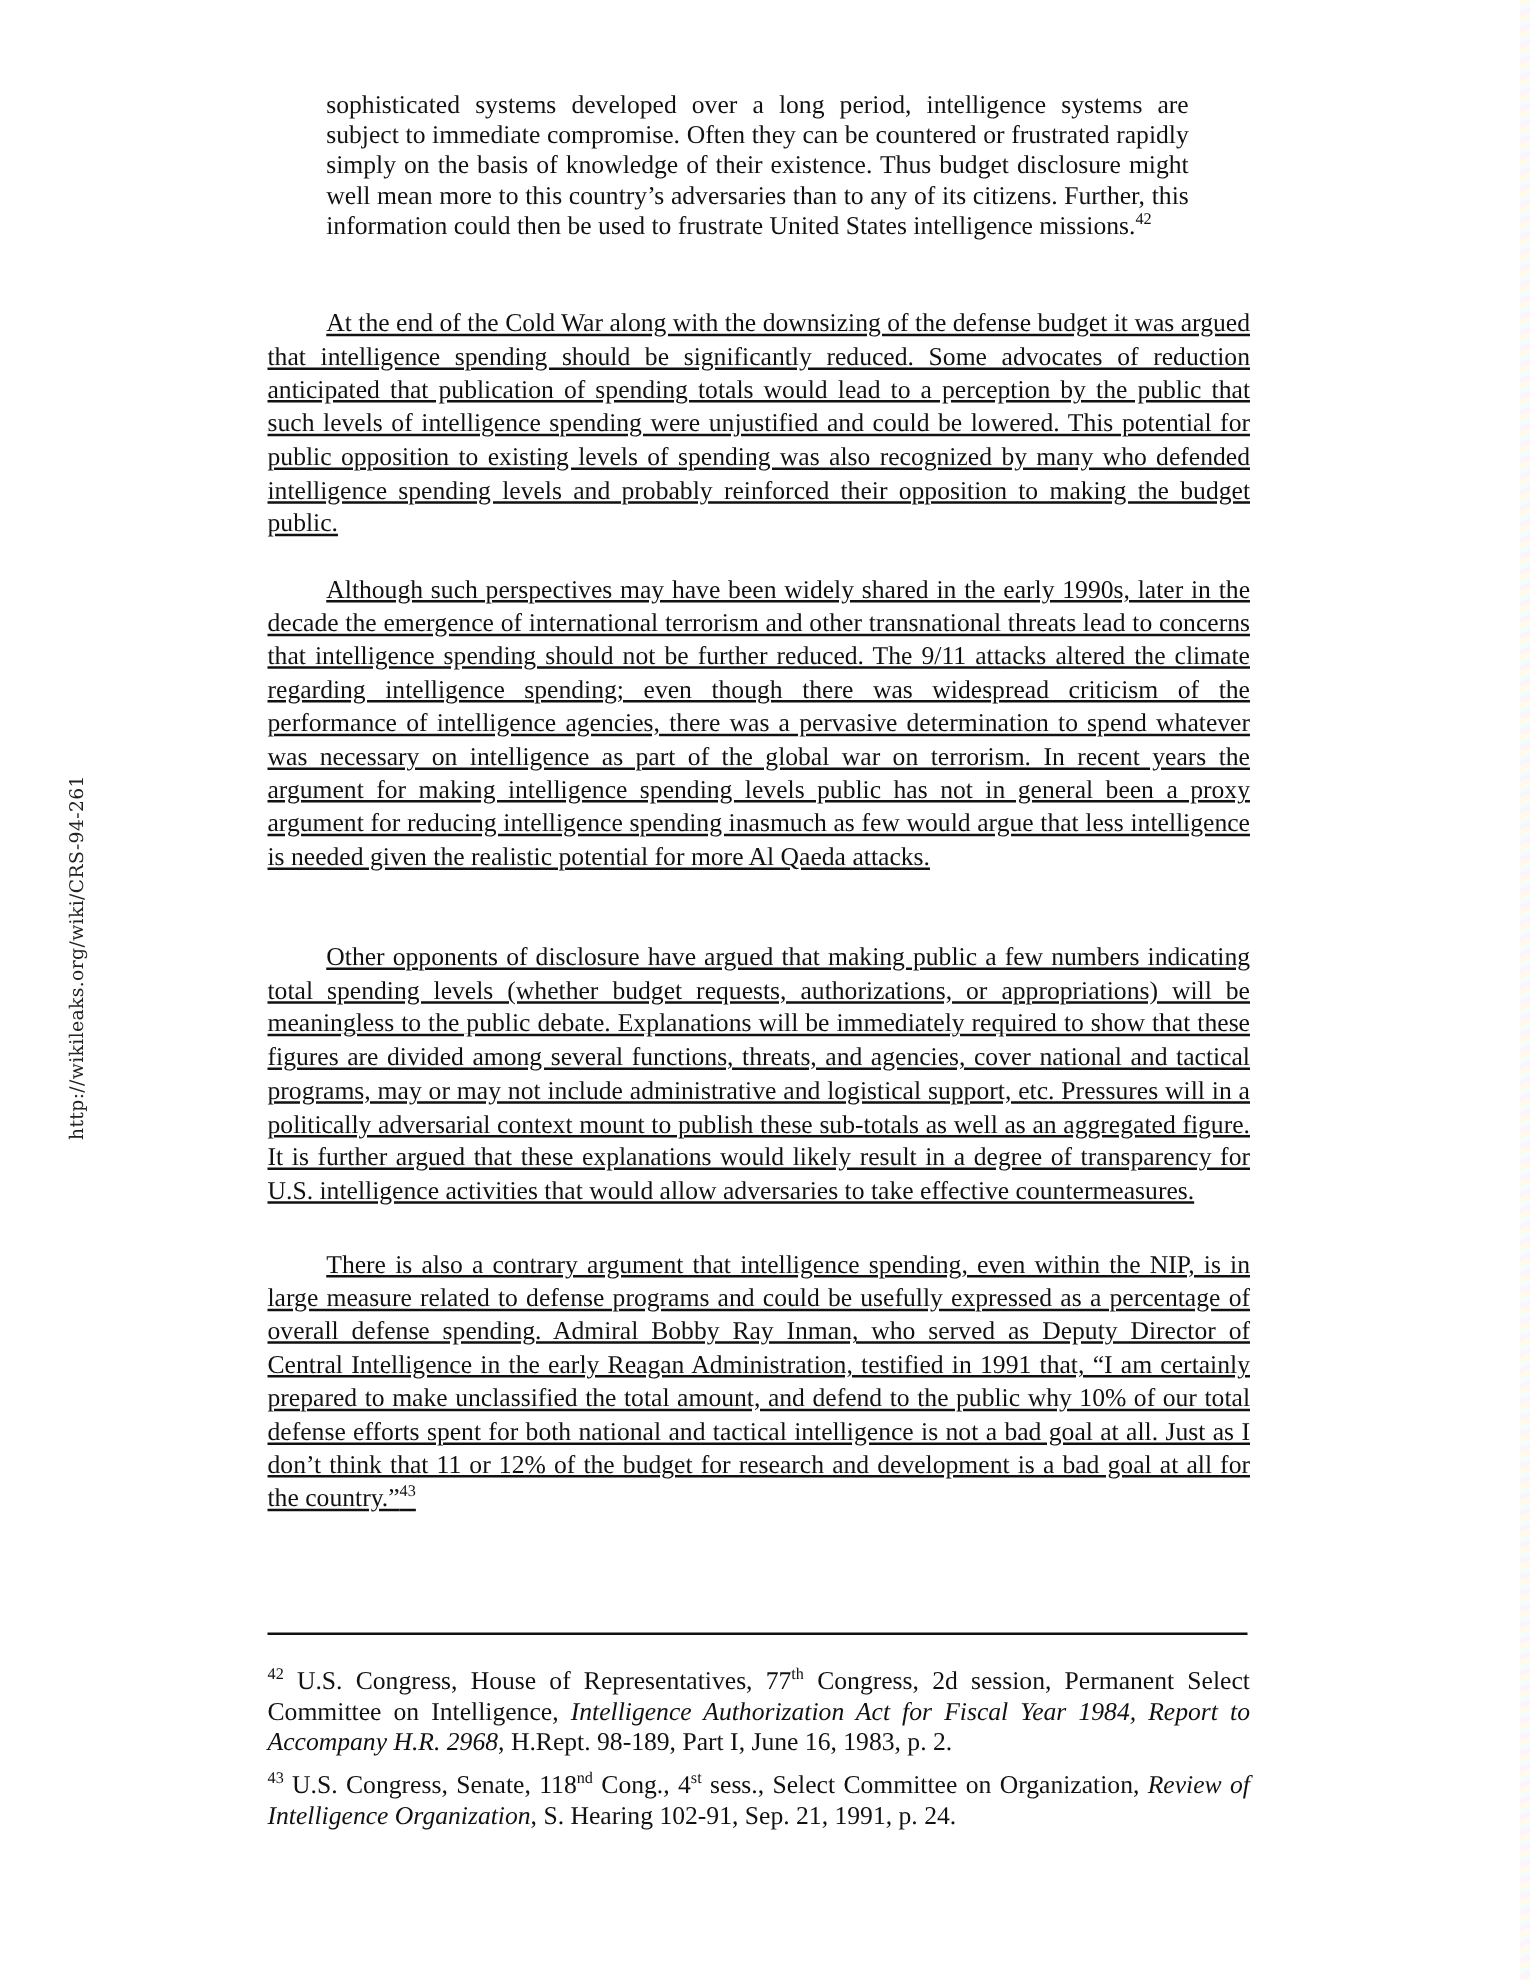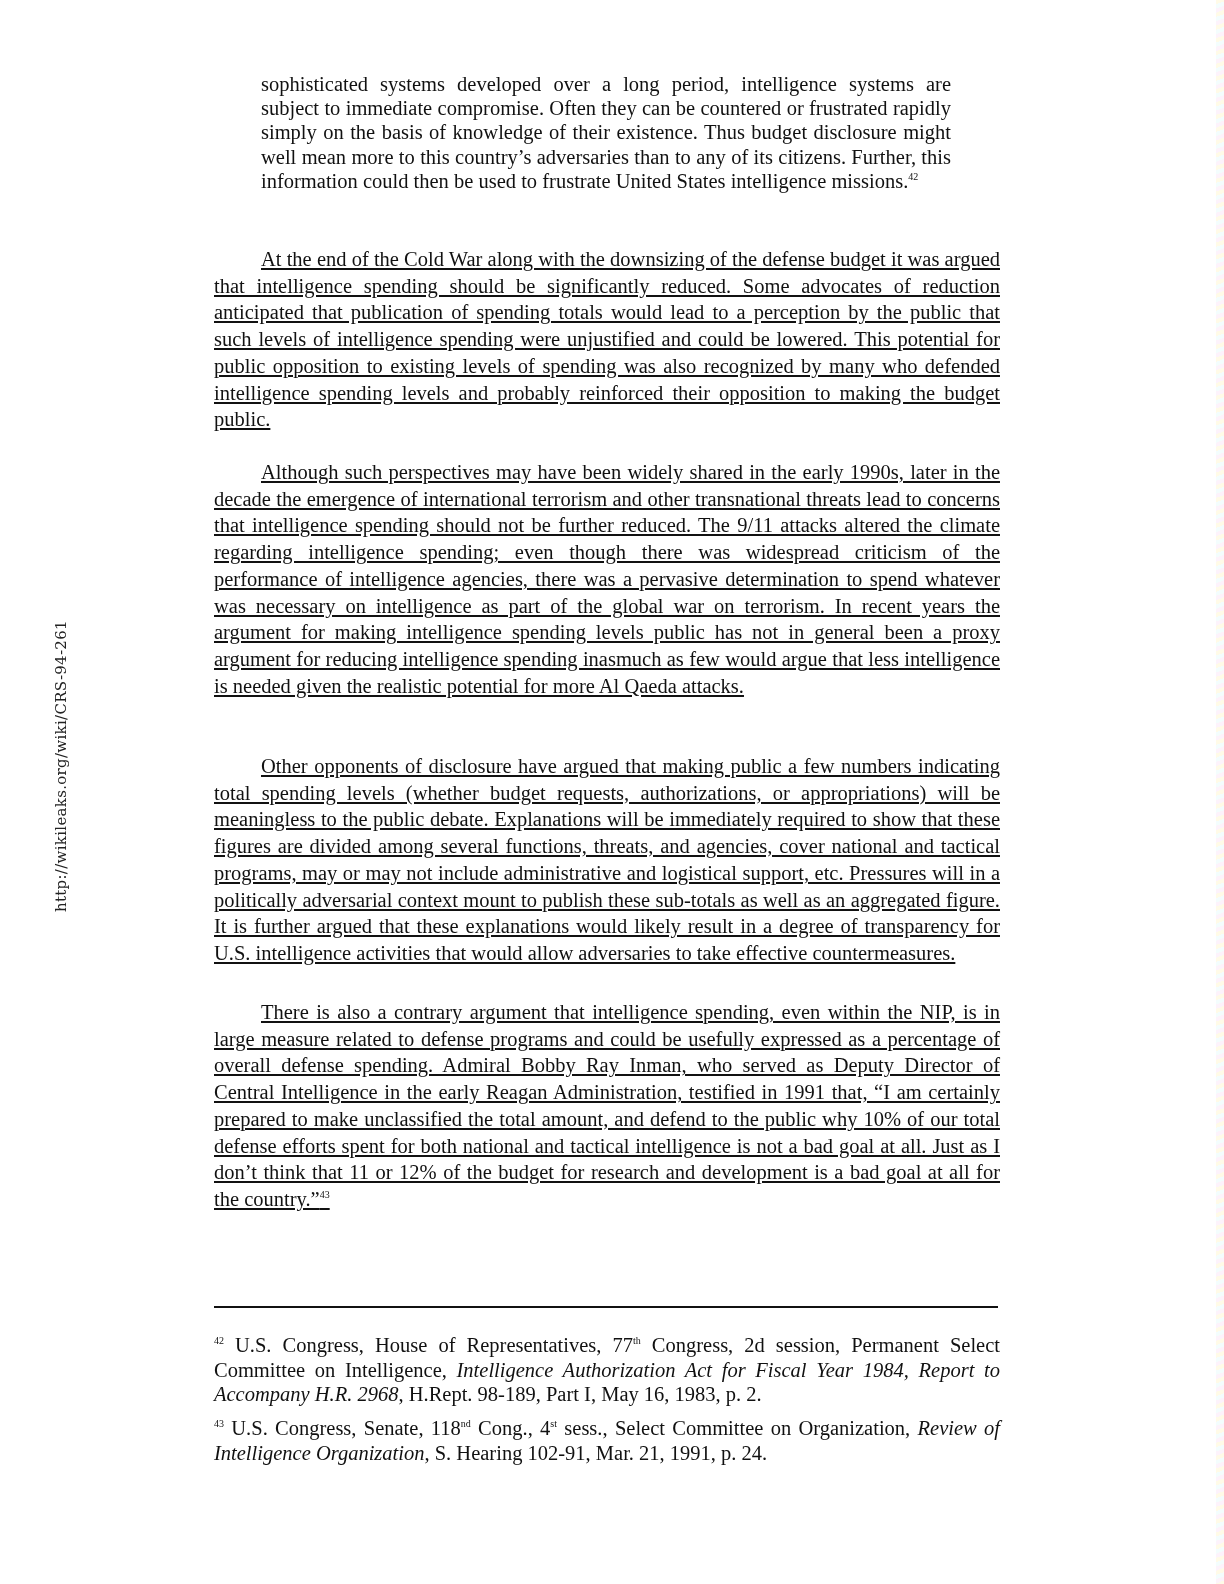--- a/index.html
+++ b/index.html
@@ -21,21 +21,21 @@
     }
     .blockquote {
       position: absolute; left: 261px; top: 72px; width: 690px;
       font-size: 20.5px; line-height: 24.2px; text-align: justify;
     }
     .body-text {
       position: absolute; left: 214px; width: 786px;
       font-size: 20.5px; line-height: 26.7px; text-align: justify; text-decoration: underline;
     }
     .body-text p { margin: 0; text-indent: 47px; }
-    sup { font-size: 10px; line-height: 0; vertical-align: 8px; }
+    sup { font-size: 13px; line-height: 0; vertical-align: 8px; }
     .p1 { top: 246px; }
     .p2 { top: 459px; }
     .p3 { top: 753px; }
     .p4 { top: 999px; }
     .fn-rule {
       position: absolute; left: 214px; top: 1306px; width: 784px; height: 0;
       border-top: 2px solid #111;
     }
     .footnotes {
       position: absolute; left: 214px; top: 1333px; width: 786px;
@@ -67,15 +67,15 @@
   <p>Other opponents of disclosure have argued that making public a few numbers indicating total spending levels (whether budget requests, authorizations, or appropriations) will be meaningless to the public debate.  Explanations will be immediately required to show that these figures are divided among several functions, threats, and agencies, cover national and tactical programs, may or may not include administrative and logistical support, etc.  Pressures will in a politically adversarial context mount to publish these sub-totals as well as an aggregated figure.  It is further argued that these explanations would likely result in a degree of transparency for U.S. intelligence activities that would allow adversaries to take effective countermeasures.</p>
 </div>
 
 <div class="body-text p4">
   <p><span>There is also a contrary argument that intelligence spending, even within the NIP, is in large measure related to defense programs and could be usefully expressed as a percentage of overall defense spending.  Admiral Bobby Ray Inman, who served as Deputy Director of Central Intelligence in the early Reagan Administration, testified in 1991 that, “I am certainly prepared to make unclassified the total amount, and defend to the public why 10% of our total defense efforts spent for both national and tactical intelligence is not a bad goal at all.  Just as I don’t think that 11 or 12% of the budget for research and development is a bad goal at all for the country.”</span><sup>43</sup></p>
 </div>
 
 <div class="fn-rule"></div>
 
 <div class="footnotes">
-  <p><sup>42</sup><span> U.S. Congress, House of Representatives, 77</span><sup>th</sup><span> Congress, 2d session, Permanent Select Committee on Intelligence, </span><em>Intelligence Authorization Act for Fiscal Year 1984, Report to Accompany H.R. 2968</em><span>, H.Rept. 98-189, Part I, May 16, 1983, p. 2.</span></p>
-  <p><sup>43</sup><span> U.S. Congress, Senate, 118</span><sup>nd</sup><span> Cong., 4</span><sup>st</sup><span> sess., Select Committee on Organization, </span><em>Review of Intelligence Organization</em><span>, S. Hearing 102-91, Mar. 21, 1991, p. 24.</span></p>
+  <p><sup>42</sup><span> U.S. Congress, House of Representatives, 77</span><sup>th</sup><span> Congress, 2d session, Permanent Select Committee on Intelligence, </span><em>Intelligence Authorization Act for Fiscal Year 1984, Report to Accompany H.R. 2968</em><span>, H.Rept. 98-189, Part I, June 16, 1983, p. 2.</span></p>
+  <p><sup>43</sup><span> U.S. Congress, Senate, 118</span><sup>nd</sup><span> Cong., 4</span><sup>st</sup><span> sess., Select Committee on Organization, </span><em>Review of Intelligence Organization</em><span>, S. Hearing 102-91, Sep. 21, 1991, p. 24.</span></p>
 </div>
 
 </body></html>

